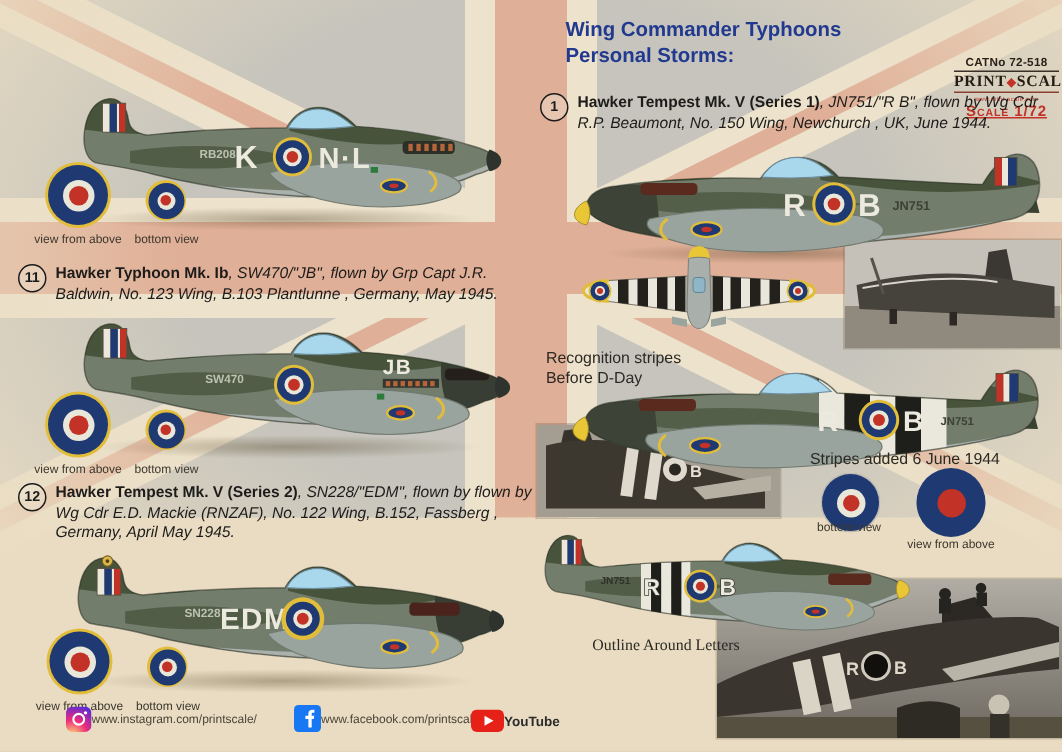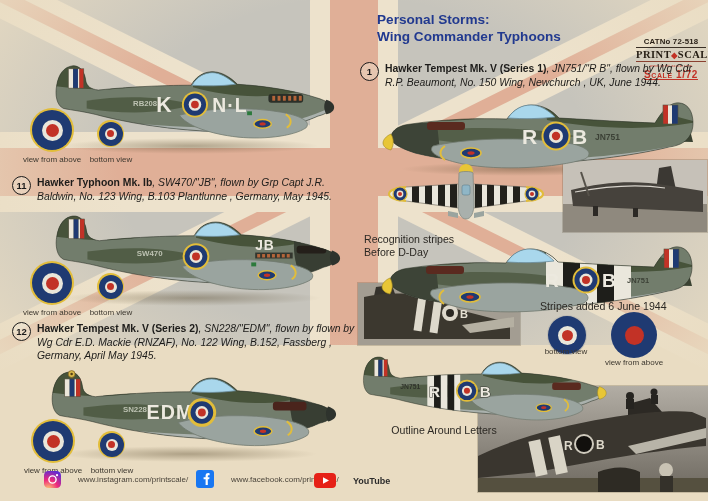--- a/index.html
+++ b/index.html
@@ -20,21 +20,21 @@
   .cat{font-size:7.8px;font-weight:bold;color:#2a2118;letter-spacing:.2px;border-bottom:1.3px solid #3a3026;padding-bottom:1px;}
   .brand{font-family:"Liberation Serif",serif;font-weight:bold;font-size:10.5px;color:#241c12;
     letter-spacing:.5px;margin-top:1px;border-bottom:1px solid #8a4030;padding-bottom:1px;}
   .brand .dia{color:#c23226;font-size:8px;}
   .site{font-size:4px;color:#c23226;letter-spacing:.3px;margin-top:.5px;}
   .scale{font-size:10px;font-weight:bold;color:#c23226;font-variant:small-caps;letter-spacing:.6px;margin-top:1px;text-decoration:underline;}
   .cap{font-size:8px;color:#3c372e;z-index:3;position:absolute;text-align:center;}
   .cap2{font-size:10.6px;color:#2c2924;line-height:1.25;z-index:3;position:absolute;}
   .roundel{position:absolute;border-radius:50%;display:grid;place-items:center;z-index:2;}
   .shadow{position:absolute;z-index:1;background:radial-gradient(ellipse at center,rgba(80,66,38,.38),rgba(80,66,38,0) 70%);}
-  .footer-item{position:absolute;z-index:3;display:flex;align-items:center;gap:17px;}
+  .footer-item{position:absolute;z-index:3;display:flex;align-items:center;gap:0;}
   .furl{font-size:8px;color:#4a443a;}
   .yt-word{font-size:9px;font-weight:bold;color:#2b2b2b;text-align:center;}
   svg text{font-family:"Liberation Sans",sans-serif;}
   .code{font-weight:bold;fill:#ece9df;letter-spacing:1px;}
   .serial{font-weight:bold;fill:#bdc2b2;}
 </style>
 </head>
 <body>
 
 <div class="canvas">
@@ -308,22 +308,22 @@
   </div>
   <div class="footer-item" style="left:314px;top:473px;">
     <svg width="22" height="15">
       <rect width="22" height="15" rx="4" fill="#e62117"></rect>
       <path d="M9,4.2 L15,7.5 L9,10.8 Z" fill="#fff"></path>
     </svg>
     <span class="yt-word">YouTube</span>
   </div>
 
   <div class="txt title" style="left:377px;top:11px;">
+    <div>Wing Commander Typhoons</div>
     <div>Personal Storms:</div>
-    <div>Wing Commander Typhoons</div>
   </div>
 
   <div class="txt logo" style="left:636px;top:9px;margin-top:28px;">
     <div class="cat">CATNo 72-518</div>
     <div class="brand"><span>PRINT</span><span class="dia">◆</span><span>SCALE</span></div>
     <div class="site">www.print-scale.com</div>
     <div class="scale">Scale 1/72</div>
   </div>
 
   <div class="txt entry" style="left:360px;top:62px;width:348px;">
@@ -548,21 +548,21 @@
     <text x="86" y="53" font-size="18" class="code" paint-order="stroke" stroke="#3a3a34" stroke-width="1.2">R</text>
     <g>
         <circle cx="131" cy="46" r="13" fill="#e2bd3a"></circle>
         <circle cx="131" cy="46" r="11" fill="#1f3a72"></circle>
         <circle cx="131" cy="46" r="6" fill="#e9e6da"></circle>
         <circle cx="131" cy="46" r="3.6" fill="#c23226"></circle>
       </g>
     <text x="146" y="53" font-size="18" class="code" paint-order="stroke" stroke="#3a3a34" stroke-width="1.2">B</text>
   </svg>
 
-  <div class="cap2" style="left:368px;top:424px;width:152px;text-align:center;">
+  <div class="cap2" style="left:368px;top:424px;width:152px;text-align:center;font-family:Liberation Serif, serif;">
     <div>Outline Around Letters</div>
   </div>
 
   <svg class="photo" style="left:478px;top:386px;" width="230" height="106" viewBox="0 0 230 106">
     <defs>
         <linearGradient id="ph3" x1="0" y1="0" x2="0" y2="1">
           <stop offset="0" stop-color="#b2ada4"></stop>
           <stop offset="1" stop-color="#6e6960"></stop>
         </linearGradient>
       </defs>

